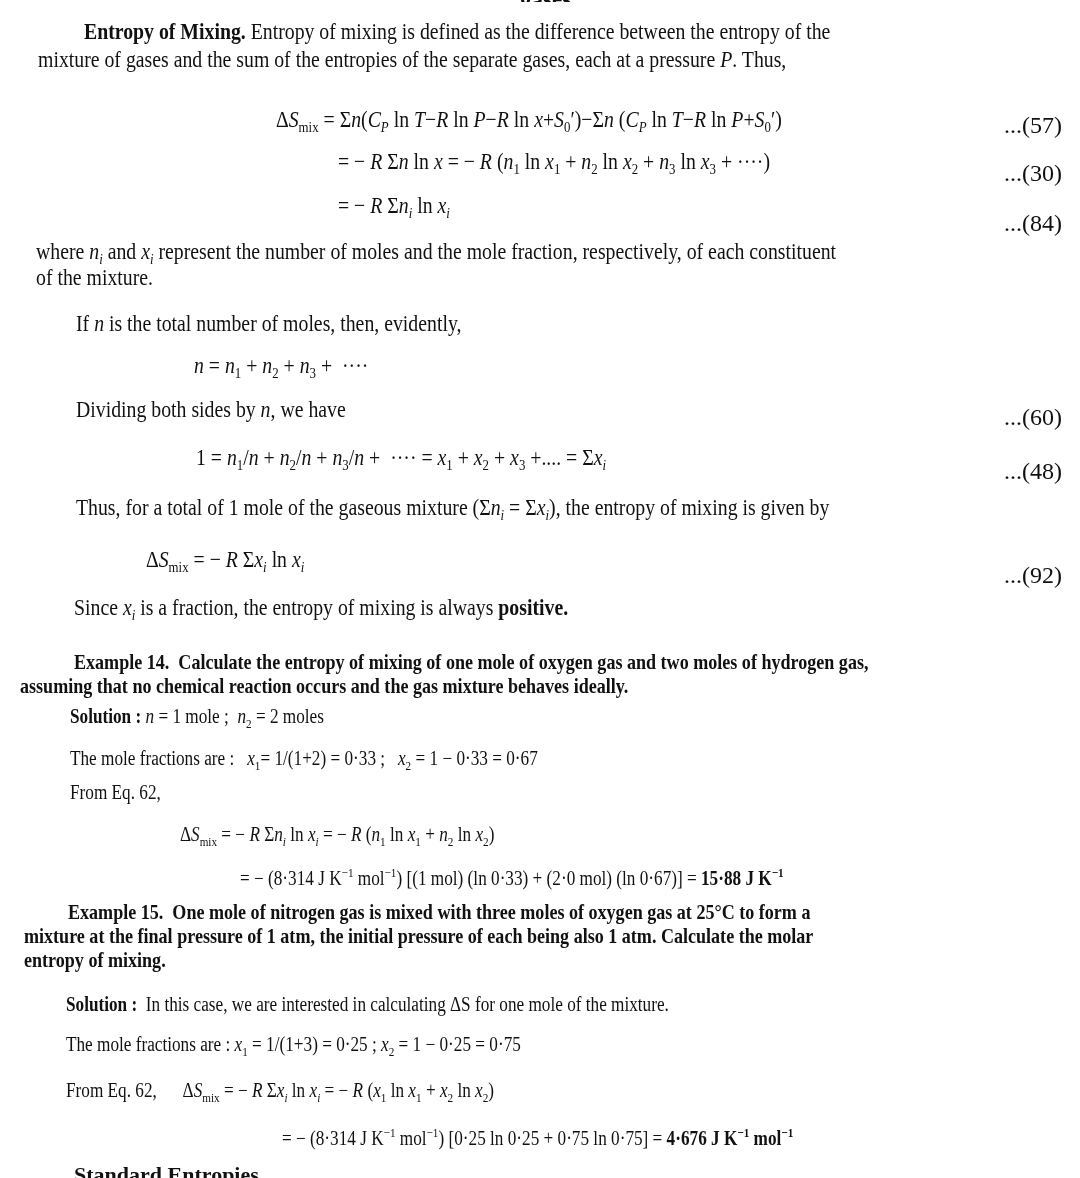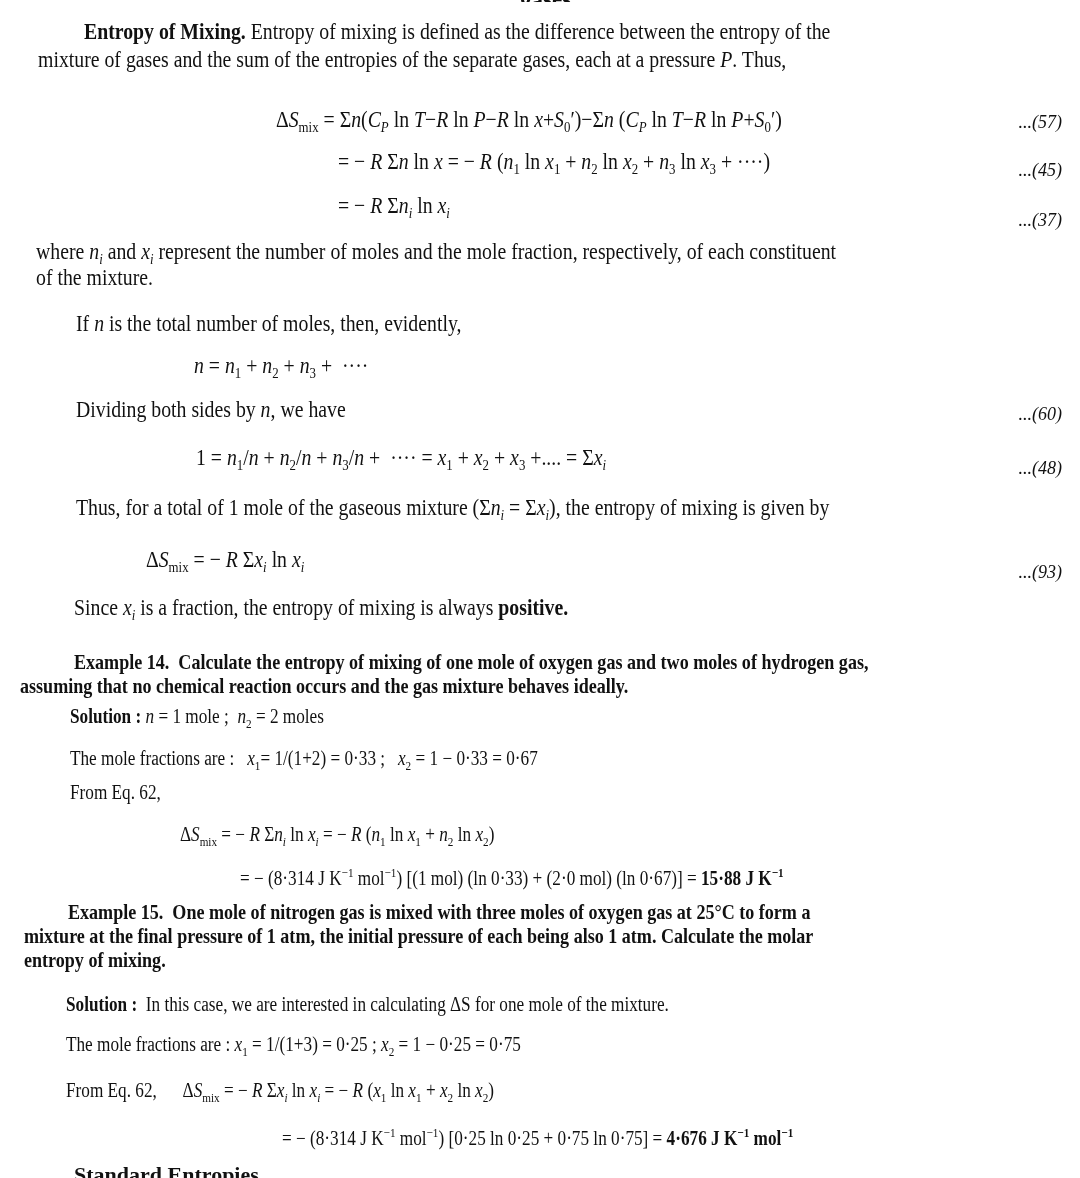--- a/index.html
+++ b/index.html
@@ -8,21 +8,21 @@
     font-family: "Liberation Serif", "DejaVu Serif", serif;
     color: #111111;
   }
   .page { position: absolute; left: 0; top: 0; width: 1080px; height: 1178px; }
   .line { position: absolute; white-space: nowrap; font-size: 23px; line-height: 28px; transform-origin: left top; }
   .cond { transform: scaleX(0.86); }
   .b { font-weight: bold; }
   i, .it { font-style: italic; }
   sub { font-size: 0.65em; vertical-align: -0.35em; line-height: 0; }
   sup { font-size: 0.65em; vertical-align: 0.6em; line-height: 0; }
-  .eqno { position: absolute; right: 18px; font-size: 18px; white-space: nowrap; font-style: italic; }
+  .eqno { position: absolute; right: 18px; font-size: 24px; white-space: nowrap; }
   .small { font-size: 20px; }
   .top-strip { position: absolute; top: -14px; left: 0; width: 1080px; height: 16px; overflow: hidden; }
   .bottom-cut { position: absolute; top: 1162px; left: 74px; font-size: 22px; font-weight: bold; white-space: nowrap; }
 </style>
 </head>
 <body>
 
 <div class="page">
 
   <div class="top-strip">
@@ -39,26 +39,26 @@
   </div>
 
   <div class="line cond" style="left:276px; top:106px;">
     Δ<i>S</i><sub>mix</sub> = Σ<i>n</i>(<i>C<sub>P</sub></i> ln <i>T</i>−<i>R</i> ln <i>P</i>−<i>R</i> ln <i>x</i>+<i>S</i><sub>0</sub>′)−Σ<i>n</i> (<i>C<sub>P</sub></i> ln <i>T</i>−<i>R</i> ln <i>P</i>+<i>S</i><sub>0</sub>′)
   </div>
   <span class="eqno" style="top:112px;">...(57)</span>
 
   <div class="line cond" style="left:338px; top:148px;">
     = − <i>R</i> Σ<i>n</i> ln <i>x</i> = − <i>R</i> (<i>n</i><sub>1</sub> ln <i>x</i><sub>1</sub> + <i>n</i><sub>2</sub> ln <i>x</i><sub>2</sub> + <i>n</i><sub>3</sub> ln <i>x</i><sub>3</sub> + ····)
   </div>
-  <span class="eqno" style="top:160px;">...(45)</span>
+  <span class="eqno" style="top:160px;">...(30)</span>
 
   <div class="line cond" style="left:338px; top:192px;">
     = − <i>R</i> Σ<i>n<sub>i</sub></i> ln <i>x<sub>i</sub></i>
   </div>
-  <span class="eqno" style="top:210px;">...(37)</span>
+  <span class="eqno" style="top:210px;">...(84)</span>
 
   <div class="line cond" style="left:36px; top:238px;">
     <span>where</span> <i>n<sub>i</sub></i> <span>and</span> <i>x<sub>i</sub></i> <span>represent the number of moles and the mole fraction, respectively, of each constituent</span>
   </div>
   <div class="line cond" style="left:36px; top:264px;">of the mixture.</div>
 
   <div class="line cond" style="left:76px; top:310px;">
     <span>If</span> <i>n</i> <span>is the total number of moles, then, evidently,</span>
   </div>
 
@@ -76,21 +76,21 @@
   </div>
   <span class="eqno" style="top:458px;">...(48)</span>
 
   <div class="line cond" style="left:76px; top:494px;">
     <span>Thus, for a total of 1 mole of the gaseous mixture (</span>Σ<i>n<sub>i</sub></i> = Σ<i>x<sub>i</sub></i><span>), the entropy of mixing is given by</span>
   </div>
 
   <div class="line cond" style="left:146px; top:546px;">
     Δ<i>S</i><sub>mix</sub> = − <i>R</i> Σ<i>x<sub>i</sub></i> ln <i>x<sub>i</sub></i>
   </div>
-  <span class="eqno" style="top:562px;">...(93)</span>
+  <span class="eqno" style="top:562px;">...(92)</span>
 
   <div class="line cond" style="left:74px; top:594px;">
     <span>Since</span> <i>x<sub>i</sub></i> <span>is a fraction, the entropy of mixing is always</span> <span class="b">positive.</span>
   </div>
 
   <div class="line cond b small" style="left:74px; top:648px; font-size:21px;">
     <span>Example 14.</span>&nbsp; <span>Calculate the entropy of mixing of one mole of oxygen gas and two moles of hydrogen gas,</span>
   </div>
   <div class="line cond b small" style="left:20px; top:672px; font-size:21px;">assuming that no chemical reaction occurs and the gas mixture behaves ideally.</div>
 

